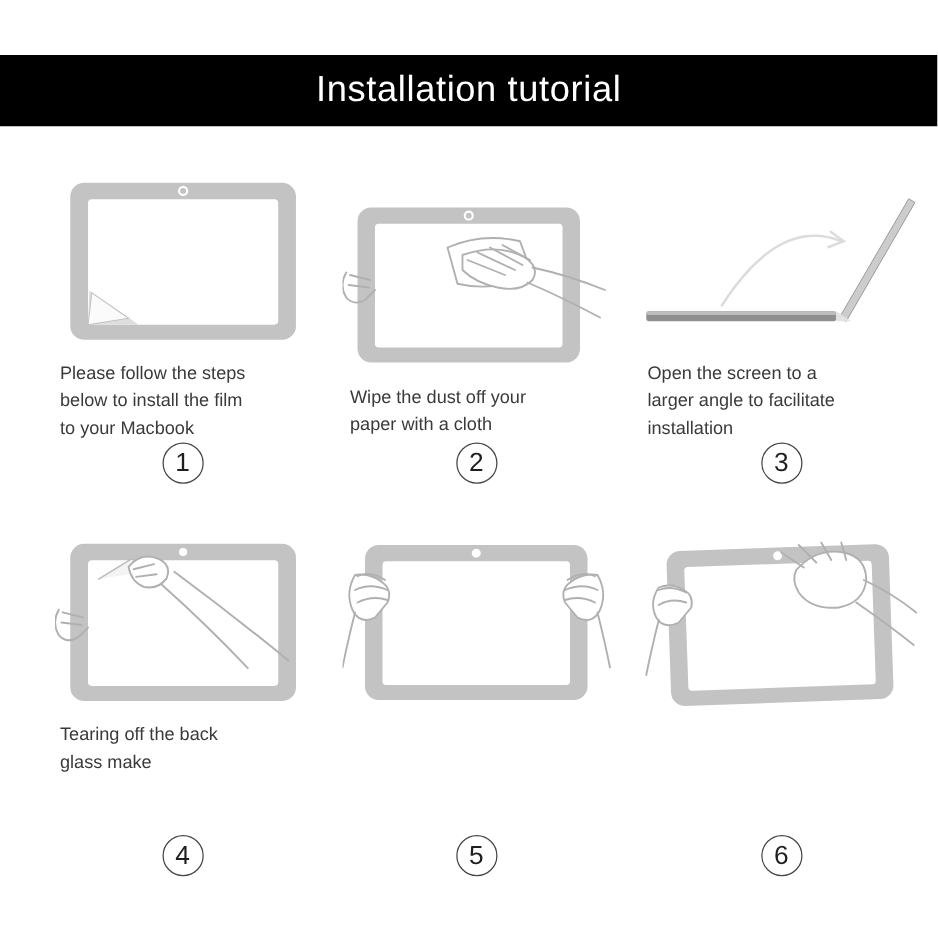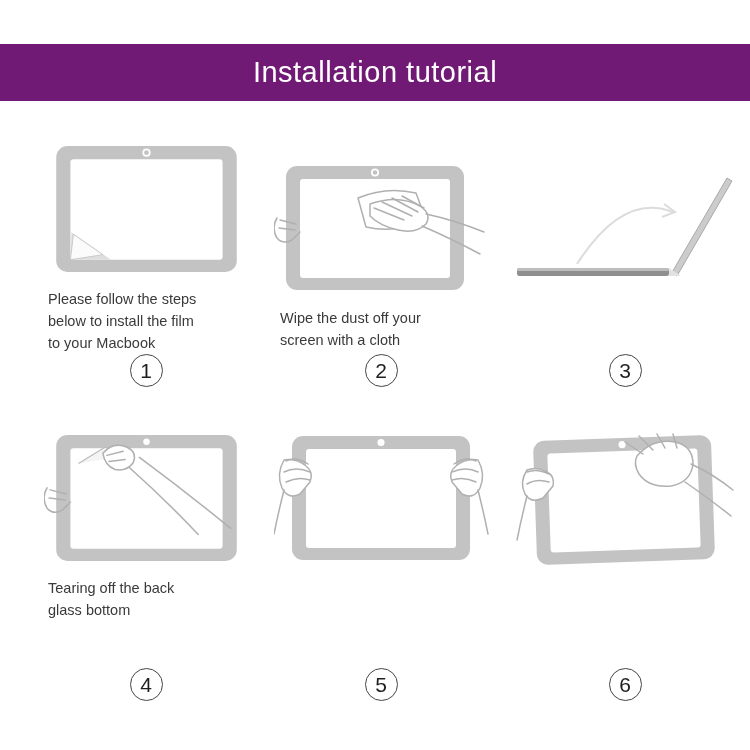--- a/index.html
+++ b/index.html
@@ -42,21 +42,21 @@
   }
   svg{display:block;}
   .hand{fill:none;stroke:#b0b0b0;stroke-width:1.5;stroke-linecap:round;stroke-linejoin:round;}
   .handfill{fill:#ffffff;stroke:#b0b0b0;stroke-width:1.5;stroke-linecap:round;stroke-linejoin:round;}
 </style>
 </head>
 <body>
 
 <div class="page">
 
-  <header class="banner" style="background: #701a75;">
+  <header class="banner" style="background: #000000;">
     <h1>Installation tutorial</h1>
   </header>
 
   <main class="grid">
 
     <section class="step row1">
       <div class="illo">
         <svg width="205" height="142" viewBox="0 0 202 140">
           <rect x="12" y="8" width="178" height="124" rx="11" fill="#c3c3c3"></rect>
           <rect x="26" y="21" width="150" height="99" rx="3" fill="#ffffff"></rect>
@@ -85,40 +85,43 @@
 
           <path class="handfill" d="M84 40 Q112 28 142 35 L152 62 Q122 76 92 69 Z"></path>
 
           <path class="handfill" d="M96 46 Q124 36 146 48 Q158 56 152 66 Q142 76 124 72 Q106 68 96 58 Z"></path>
           <path class="hand" d="M100 50 L130 62 M108 44 L138 58 M118 40 L144 54 M128 38 L150 50"></path>
 
           <path class="hand" d="M152 56 Q180 62 210 74 M148 68 Q176 80 206 96"></path>
         </svg>
       </div>
       <p class="caption">Wipe the dust off your
-screen with a cloth</p>
+paper with a cloth</p>
       <div class="numwrap">
         <span class="num">2</span>
       </div>
     </section>
 
     <section class="step row1">
       <div class="illo">
         <svg width="240" height="142" viewBox="0 0 240 140">
 
           <path d="M166 116 L222 20 L227 23 L172 118 Z" fill="#cccccc" stroke="#9a9a9a" stroke-width="0.8"></path>
 
           <rect x="12" y="110" width="152" height="8" rx="2.5" fill="#8f8f8f"></rect>
           <rect x="12" y="110" width="152" height="3" rx="1.5" fill="#bdbdbd"></rect>
           <path d="M164 110 L176 118 L164 118 Z" fill="#e2e2e2"></path>
 
           <path d="M72 106 Q118 34 168 54" fill="none" stroke="#dcdcdc" stroke-width="2"></path>
           <path d="M159 46 L170 54 L157 59" fill="none" stroke="#dcdcdc" stroke-width="2"></path>
         </svg>
       </div>
+      <p class="caption">Open the screen to a
+larger angle to facilitate
+installation</p>
       <div class="numwrap">
         <span class="num">3</span>
       </div>
     </section>
 
     <section class="step row2">
       <div class="illo">
         <svg width="205" height="140" viewBox="0 0 202 138">
           <rect x="12" y="6" width="178" height="124" rx="11" fill="#c3c3c3"></rect>
           <rect x="26" y="19" width="150" height="99" rx="3" fill="#ffffff"></rect>
@@ -129,21 +132,21 @@
 
           <path d="M34 34 L60 18 L82 26" fill="#f4f4f4" stroke="#bcbcbc" stroke-width="1.2" stroke-linejoin="round"></path>
 
           <path class="handfill" d="M58 24 Q68 12 82 18 Q92 23 88 33 Q82 42 70 40 Q60 36 58 24 Z"></path>
           <path class="hand" d="M62 26 L78 22 M64 32 L80 30"></path>
 
           <path class="hand" d="M84 38 Q120 70 152 104 M94 28 Q140 62 184 98"></path>
         </svg>
       </div>
       <p class="caption">Tearing off the back
-glass bottom</p>
+glass make</p>
       <div class="numwrap">
         <span class="num">4</span>
       </div>
     </section>
 
     <section class="step row2">
       <div class="illo">
         <svg width="215" height="140" viewBox="0 0 215 138">
           <rect x="18" y="6" width="178" height="124" rx="11" fill="#c3c3c3"></rect>
           <rect x="32" y="19" width="150" height="99" rx="3" fill="#ffffff"></rect>

